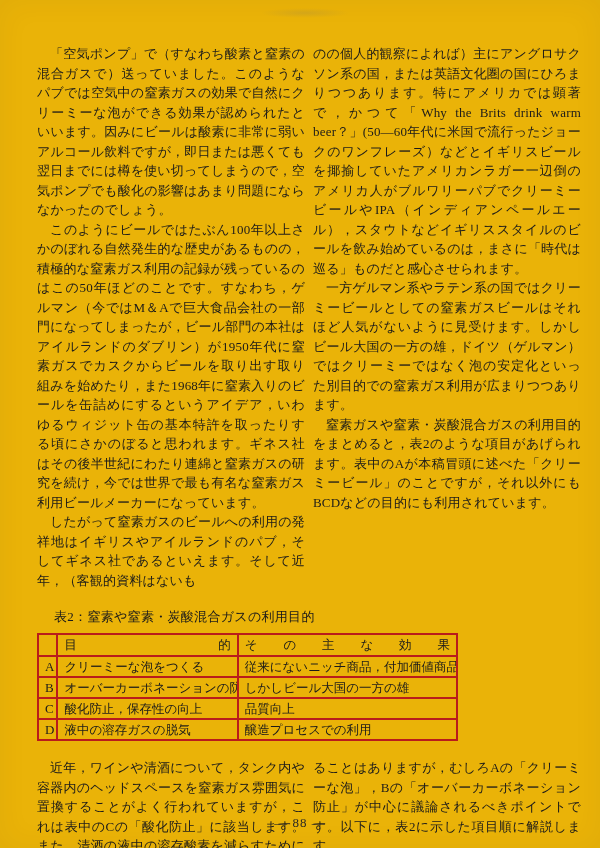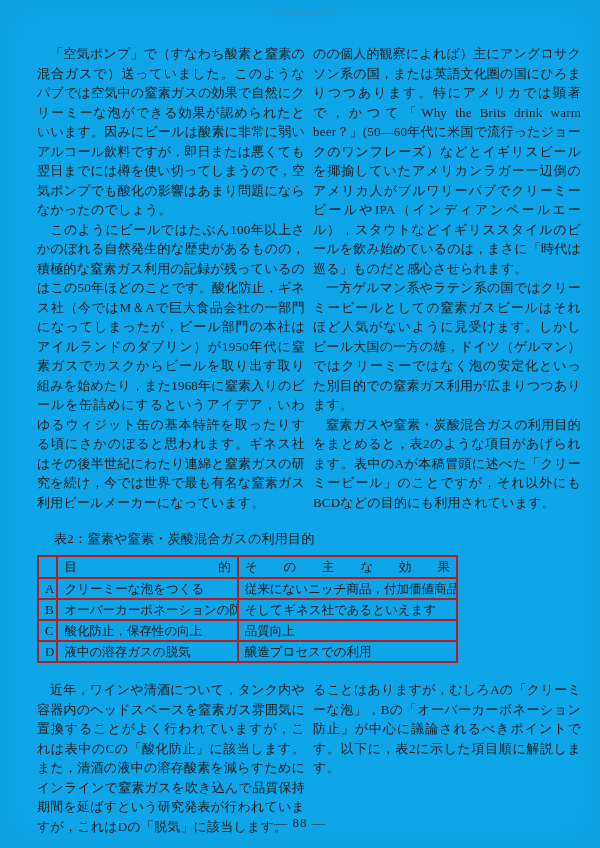--- a/index.html
+++ b/index.html
@@ -5,21 +5,21 @@
   html, body {
     margin: 0;
     padding: 0;
     background: #e8e6e1;
   }
   .page {
     position: relative;
     width: 600px;
     height: 848px;
     margin: 0 auto;
-    background: #0ea5e9;
+    background: #eab308;
     box-shadow: inset 0 0 30px rgba(60,55,45,0.06);
     box-sizing: border-box;
     padding: 44px 19px 0 37px;
     overflow: hidden;
     font-family: "Liberation Serif", "DejaVu Serif", serif;
     color: #1c1b1a;
   }
   .cols {
     display: flex;
     gap: 8px;
@@ -116,21 +116,22 @@
 </style>
 </head>
 <body>
 
 <div class="page">
   <div class="scan-smudge"></div>
 
   <div class="cols">
     <div class="col">
       <p class="para indent">「空気ポンプ」で（すなわち酸素と窒素の混合ガスで）送っていました。このようなパブでは空気中の窒素ガスの効果で自然にクリーミーな泡ができる効果が認められたといいます。因みにビールは酸素に非常に弱いアルコール飲料ですが，即日または悪くても翌日までには樽を使い切ってしまうので，空気ポンプでも酸化の影響はあまり問題にならなかったのでしょう。</p>
-      <p class="para indent">このようにビールではたぶん100年以上さかのぼれる自然発生的な歴史があるものの，積極的な窒素ガス利用の記録が残っているのはこの50年ほどのことです。酸化防止，ギネス社（今ではM＆Aで巨大食品会社の一部門になってしまったが，ビール部門の本社はアイルランドのダブリン）が1950年代に窒素ガスでカスクからビールを取り出す取り組みを始めたり，また1968年に窒素入りのビールを缶詰めにするというアイデア，いわゆるウィジット缶の基本特許を取ったりする頃にさかのぼると思われます。ギネス社はその後半世紀にわたり連綿と窒素ガスの研究を続け，今では世界で最も有名な窒素ガス利用ビールメーカーになっています。</p>
+      <p class="para indent">このようにビールではたぶん100年以上さかのぼれる自然発生的な歴史があるものの，積極的な窒素ガス利用の記録が残っているのはこの50年ほどのことです。すなわち，ゲルマン（今ではM＆Aで巨大食品会社の一部門になってしまったが，ビール部門の本社はアイルランドのダブリン）が1950年代に窒素ガスでカスクからビールを取り出す取り組みを始めたり，また1968年に窒素入りのビールを缶詰めにするというアイデア，いわゆるウィジット缶の基本特許を取ったりする頃にさかのぼると思われます。ギネス社はその後半世紀にわたり連綿と窒素ガスの研究を続け，今では世界で最も有名な窒素ガス利用ビールメーカーになっています。</p>
+      <p class="para indent">したがって窒素ガスのビールへの利用の発祥地はイギリスやアイルランドのパブ，そしてギネス社であるといえます。そして近年，（客観的資料はないも</p>
     </div>
     <div class="col">
       <p class="para">のの個人的観察によれば）主にアングロサクソン系の国，または英語文化圏の国にひろまりつつあります。特にアメリカでは顕著で，かつて「Why the Brits drink warm beer？」(50—60年代に米国で流行ったジョークのワンフレーズ）などとイギリスビールを揶揄していたアメリカンラガー一辺倒のアメリカ人がブルワリーパブでクリーミービールやIPA（インディアンペールエール），スタウトなどイギリススタイルのビールを飲み始めているのは，まさに「時代は巡る」ものだと感心させられます。</p>
       <p class="para indent">一方ゲルマン系やラテン系の国ではクリーミービールとしての窒素ガスビールはそれほど人気がないように見受けます。しかしビール大国の一方の雄，ドイツ（ゲルマン）ではクリーミーではなく泡の安定化といった別目的での窒素ガス利用が広まりつつあります。</p>
       <p class="para indent">窒素ガスや窒素・炭酸混合ガスの利用目的をまとめると，表2のような項目があげられます。表中のAが本稿冒頭に述べた「クリーミービール」のことですが，それ以外にもBCDなどの目的にも利用されています。</p>
     </div>
   </div>
 
   <div class="table-block">
     <div class="table-caption">表2：窒素や窒素・炭酸混合ガスの利用目的</div>
@@ -149,21 +150,21 @@
       </thead>
       <tbody>
         <tr>
           <td class="cell-letter">A</td>
           <td>クリーミーな泡をつくる</td>
           <td>従来にないニッチ商品，付加価値商品</td>
         </tr>
         <tr>
           <td class="cell-letter">B</td>
           <td>オーバーカーボネーションの防止</td>
-          <td>そしてギネス社であるといえます</td>
+          <td>しかしビール大国の一方の雄</td>
         </tr>
         <tr>
           <td class="cell-letter">C</td>
           <td>酸化防止，保存性の向上</td>
           <td>品質向上</td>
         </tr>
         <tr>
           <td class="cell-letter">D</td>
           <td>液中の溶存ガスの脱気</td>
           <td>醸造プロセスでの利用</td>

